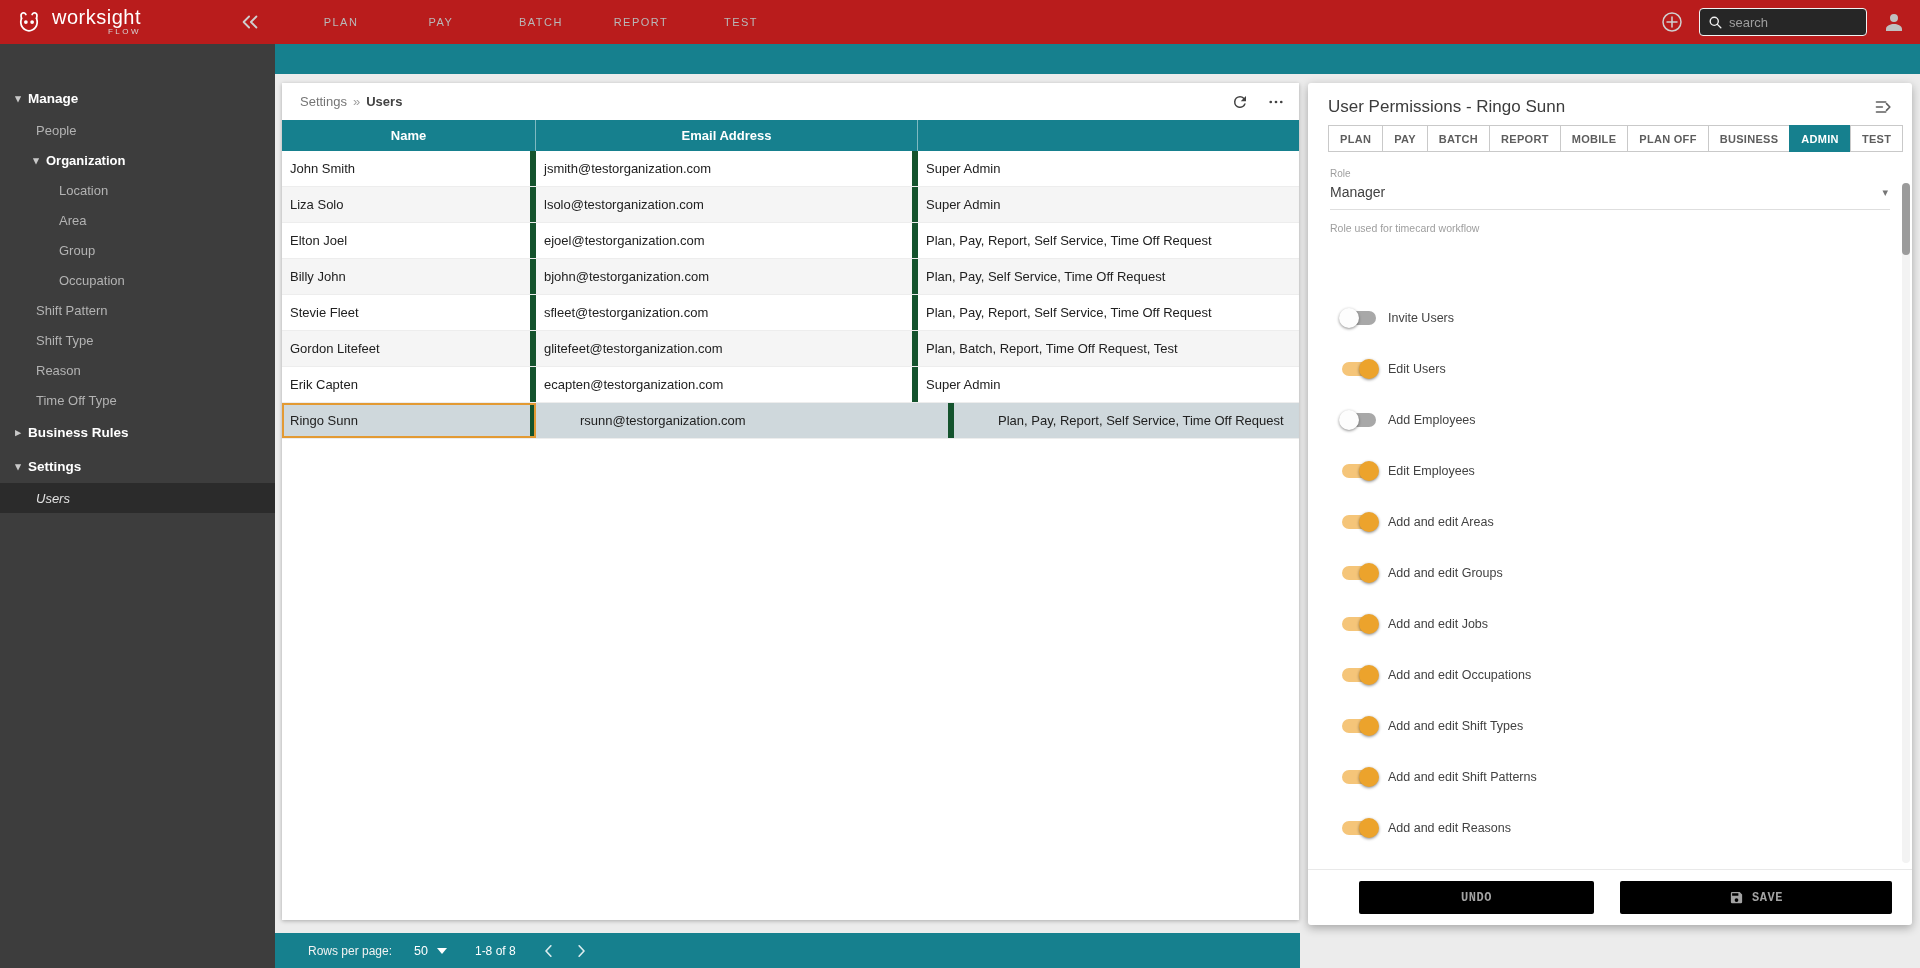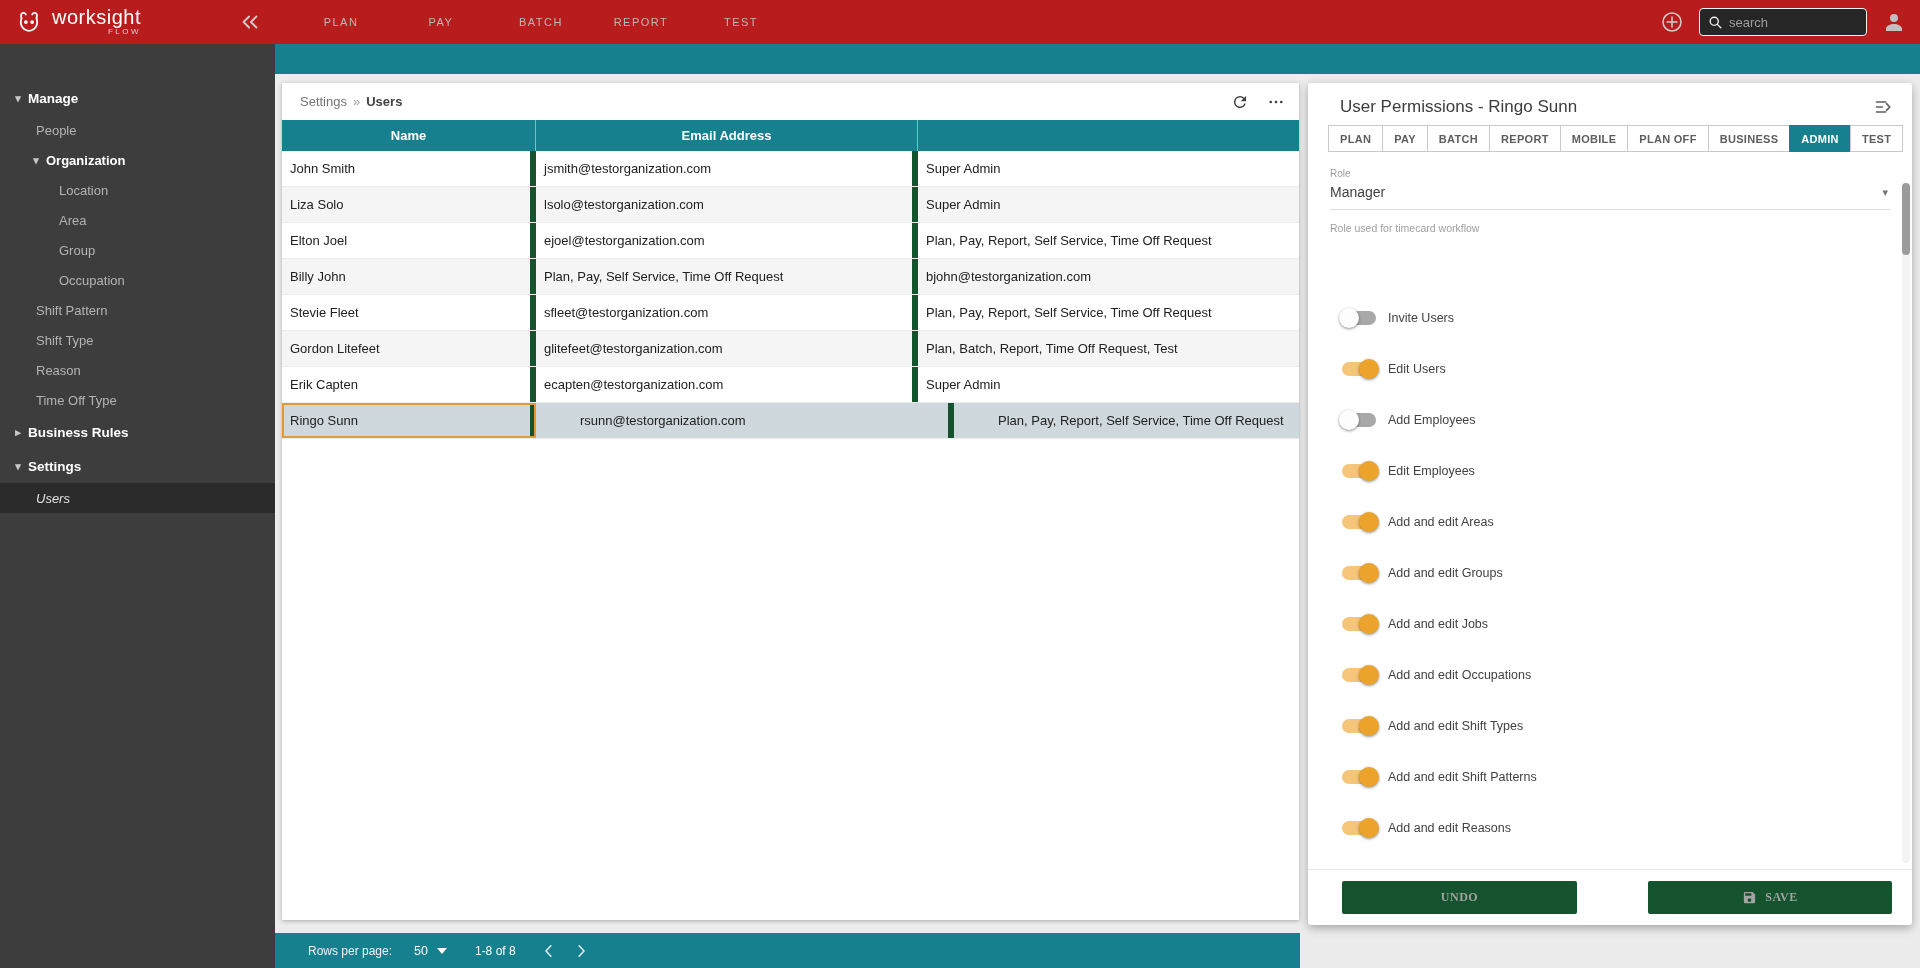--- a/index.html
+++ b/index.html
@@ -111,21 +111,21 @@
   .pag-caret { width:0; height:0; border-left:5px solid transparent; border-right:5px solid transparent; border-top:6px solid #fff; }
   .pag-range { margin-left:28px; }
   .pag-nav { display:flex; align-items:center; gap:10px; margin-left:22px; color:rgba(255,255,255,.85); }
   .pag-chev { cursor:pointer; padding:2px; }
 
   
   .right-panel {
     position:absolute; left:1308px; top:83px; width:604px; height:842px;
     background:#fff; box-shadow:0 3px 10px rgba(0,0,0,.3); z-index:20; border-radius:3px;
   }
-  .panel-head { display:flex; justify-content:space-between; padding:14px 18px 8px 32px; }
+  .panel-head { display:flex; justify-content:space-between; padding:14px 18px 8px 20px; }
   .panel-title { font-size:17px; color:#3c3c3c; font-weight:500; }
   .drawer-btn { color:#5f5f5f; cursor:pointer; }
   .panel-tabs { display:flex; padding:0 20px; }
   .ptab {
     border:1px solid #c9c9c9; margin-left:-1px; padding:7px 11px 6px 11px;
     font-size:11px; font-weight:bold; letter-spacing:.3px; color:#5d5d5d;
     background:#fff; cursor:pointer; white-space:nowrap;
   }
   .ptab:first-child { margin-left:0; }
   .ptab.active { background:#16808e; border-color:#16808e; color:#fff; }
@@ -150,27 +150,27 @@
   }
   .switch.on { background:#f5c579; }
   .switch.on::after { left:auto; right:-3px; background:#eca32c; }
   .toggle-label { margin-left:12px; font-size:12.5px; color:#424242; }
   .panel-footer {
     position:absolute; bottom:0; left:0; right:0; height:56px;
     border-top:1px solid #e9e9e9; display:flex; align-items:center;
     justify-content:space-between; padding:0 20px 0 34px;
   }
   .pbtn {
-    height:33px; background:#14532d; border:none; border-radius:2px;
+    height:33px; background:#000000; border:none; border-radius:2px;
     color:#a3a3a3; font-size:12px; font-weight:bold; letter-spacing:.5px;
     display:flex; align-items:center; justify-content:center; gap:8px;
-    font-family:Liberation Serif, serif; cursor:pointer;
+    font-family:Liberation Mono, monospace; cursor:pointer;margin-left:17px;
   }
   .pbtn.undo { width:235px; }
-  .pbtn.save { width:244px; }
+  .pbtn.save { width:272px; }
   .panel-scroll-track {
     position:absolute; right:2px; top:100px; bottom:62px; width:8px;
     background:#f3f3f3; border-radius:4px;
   }
   .panel-scroll-thumb { width:8px; height:72px; background:#9b9b9b; border-radius:4px; cursor:pointer; }
 </style>
 </head>
 <body>
 
 <header class="topbar">
@@ -319,22 +319,22 @@
       <div class="tcell">lsolo@testorganization.com</div>
       <div class="tcell">Super Admin</div>
     </div>
     <div class="trow">
       <div class="tcell">Elton Joel</div>
       <div class="tcell">ejoel@testorganization.com</div>
       <div class="tcell">Plan, Pay, Report, Self Service, Time Off Request</div>
     </div>
     <div class="trow">
       <div class="tcell">Billy John</div>
+      <div class="tcell">bjohn@testorganization.com</div>
       <div class="tcell">Plan, Pay, Self Service, Time Off Request</div>
-      <div class="tcell">bjohn@testorganization.com</div>
     </div>
     <div class="trow">
       <div class="tcell">Stevie Fleet</div>
       <div class="tcell">sfleet@testorganization.com</div>
       <div class="tcell">Plan, Pay, Report, Self Service, Time Off Request</div>
     </div>
     <div class="trow">
       <div class="tcell">Gordon Litefeet</div>
       <div class="tcell">glitefeet@testorganization.com</div>
       <div class="tcell">Plan, Batch, Report, Time Off Request, Test</div>

